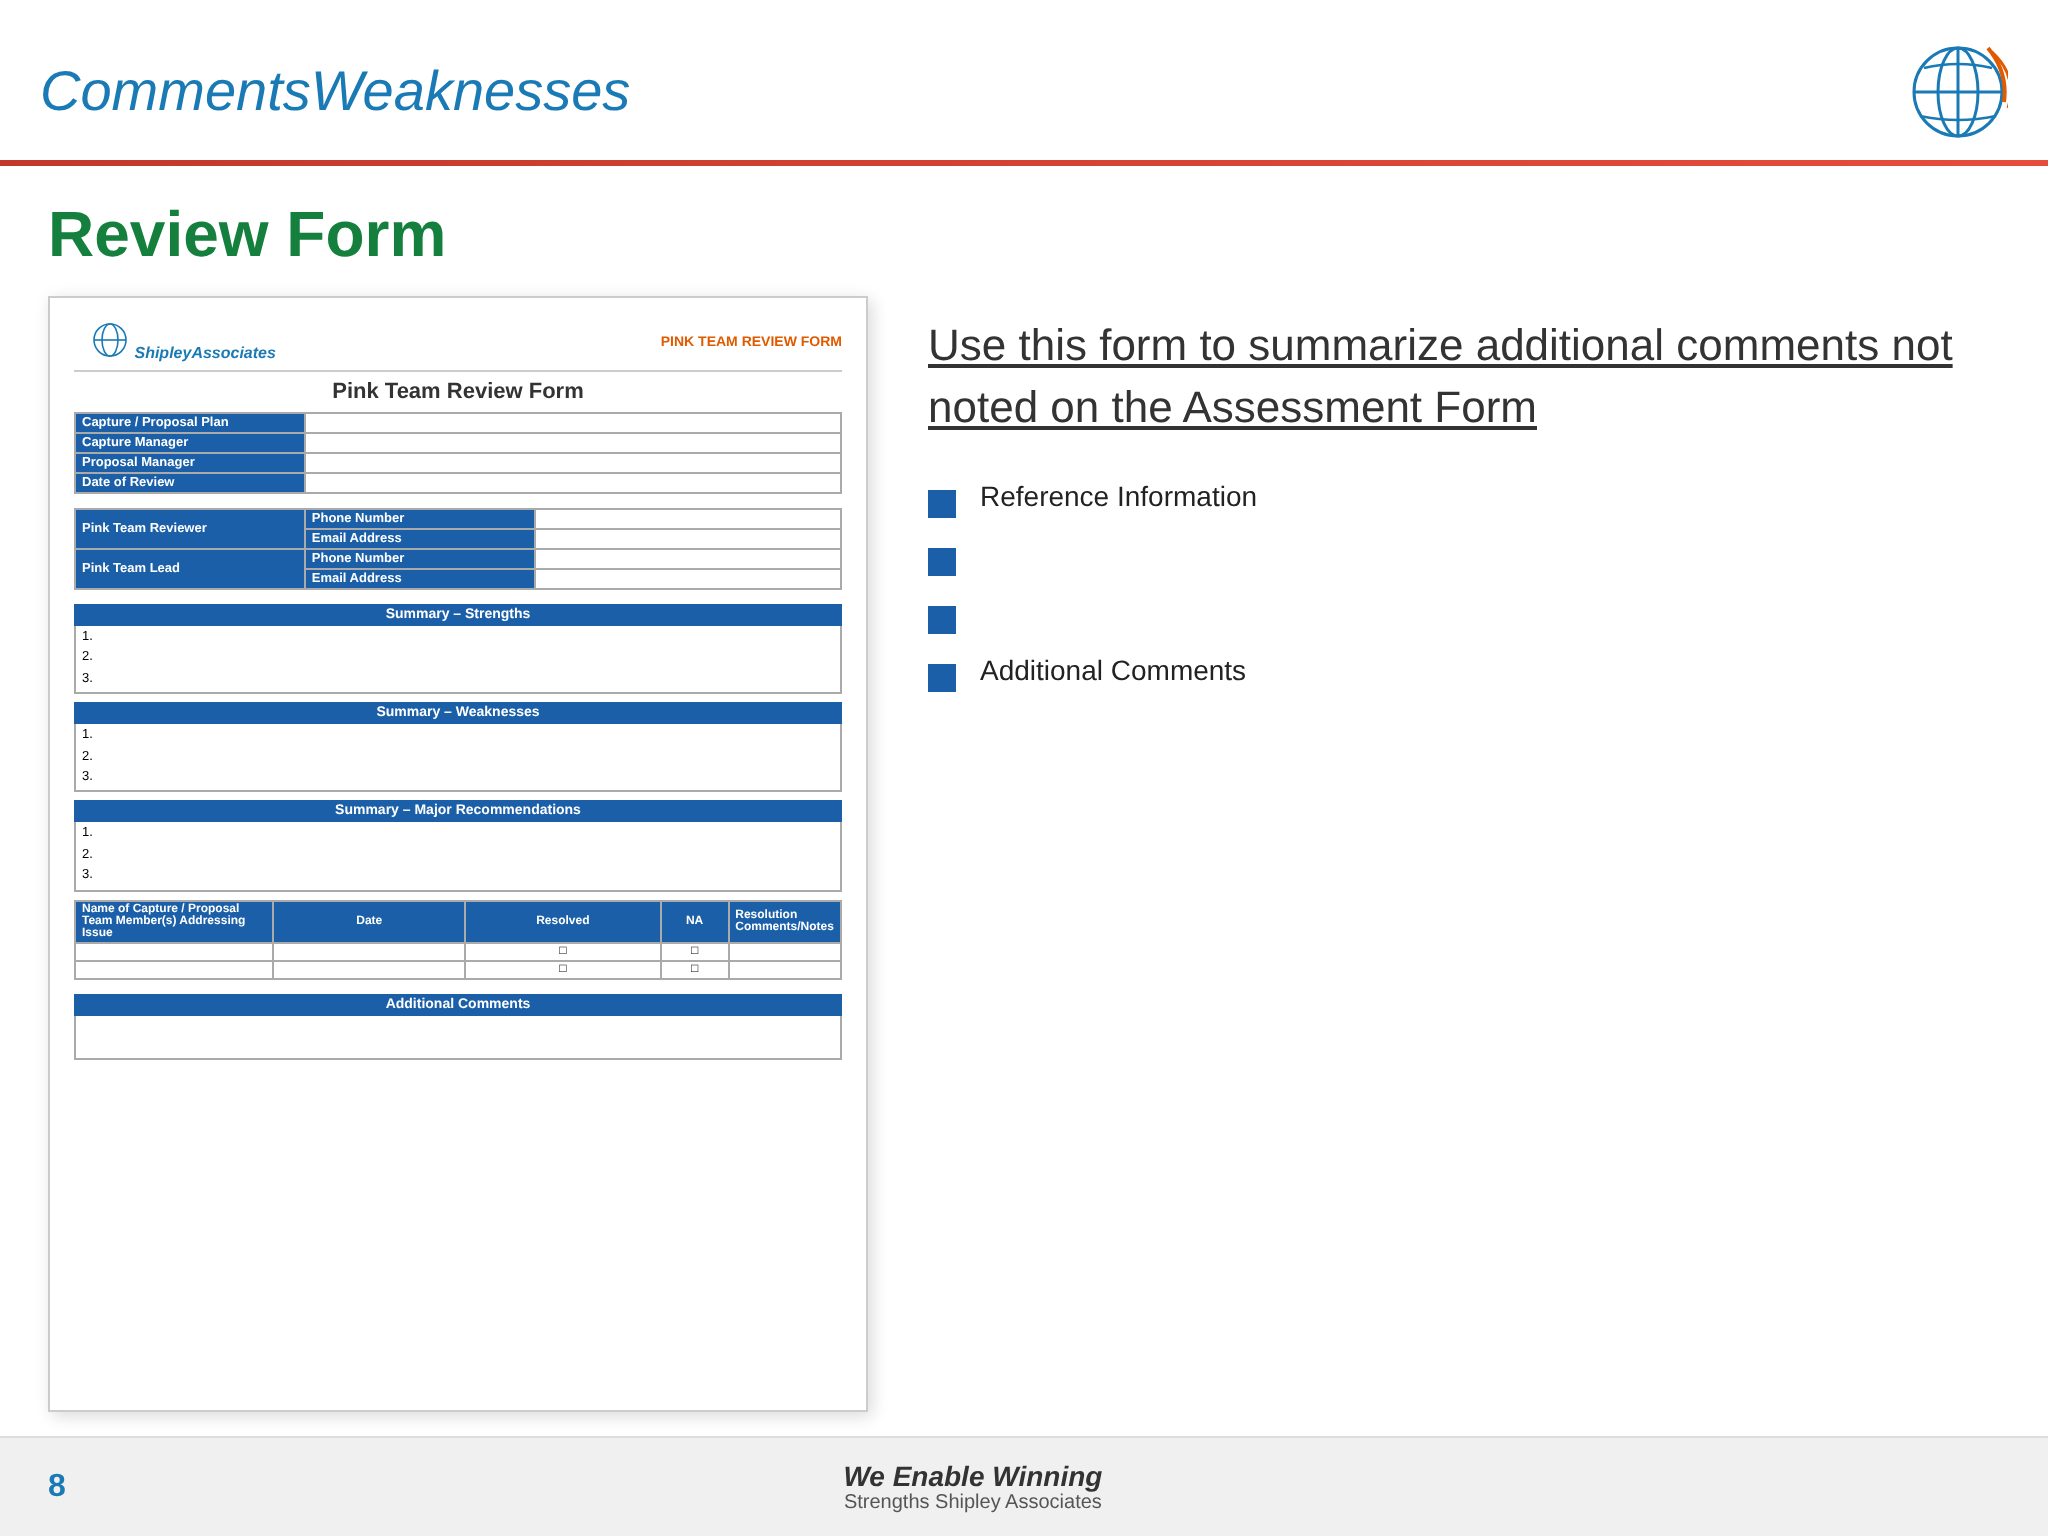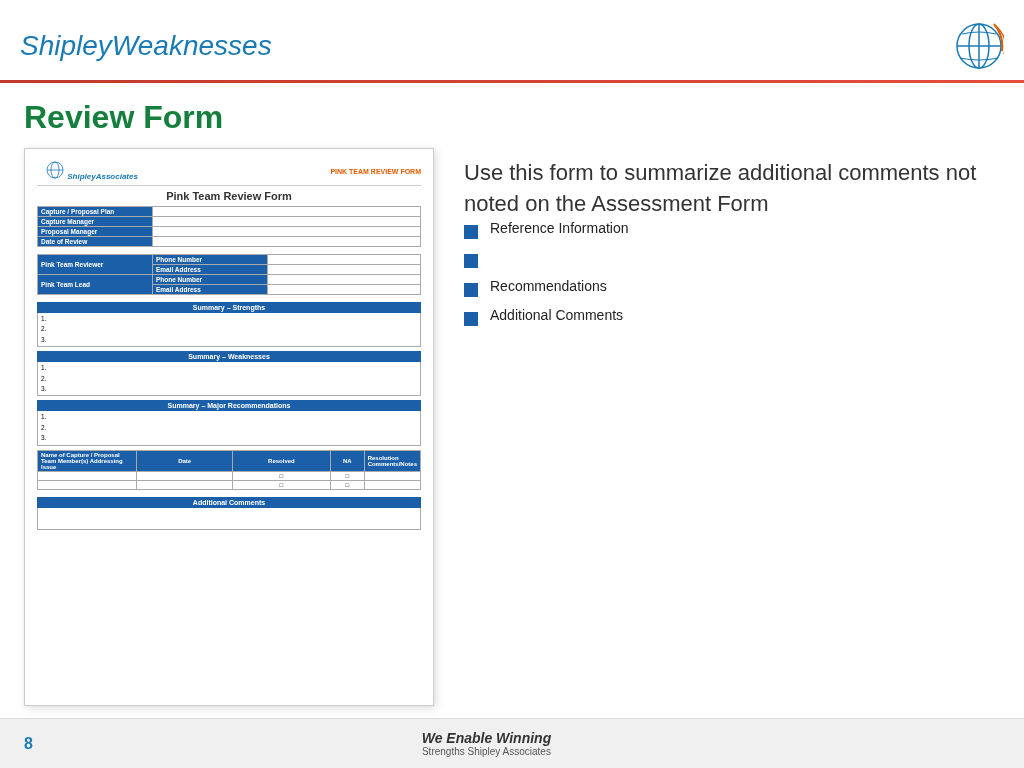--- a/index.html
+++ b/index.html
@@ -146,20 +146,22 @@
 
     
     .right-content {
       flex: 1;
       padding-top: 10px;
     }
     .intro-text {
       font-size: 22px;
       color: #333;
       line-height: 1.4;
+      margin-bottom: 20px;
+      text-decoration: underline;
     }
     .bullet-list {
       list-style: none;
       padding: 0;
     }
     .bullet-list li {
       display: flex;
       align-items: flex-start;
       font-size: 14px;
       color: #222;
@@ -209,21 +211,21 @@
     }
     .footer-right {
       width: 60px;
     }
   </style>
 </head>
 <body>
 
 <div class="header">
   <div class="logo-text">
-    <span>Shipley</span><span>Weaknesses</span>
+    <span>Comments</span><span>Weaknesses</span>
   </div>
 
   <svg class="logo-globe" viewBox="0 0 70 60" xmlns="http://www.w3.org/2000/svg">
     <ellipse cx="45" cy="30" rx="22" ry="22" fill="none" stroke="#1a7ab5" stroke-width="1.5"></ellipse>
     <ellipse cx="45" cy="30" rx="10" ry="22" fill="none" stroke="#1a7ab5" stroke-width="1.5"></ellipse>
     <line x1="23" y1="30" x2="67" y2="30" stroke="#1a7ab5" stroke-width="1.5"></line>
     <line x1="45" y1="8" x2="45" y2="52" stroke="#1a7ab5" stroke-width="1.5"></line>
     <path d="M28 18 Q45 14 62 18" fill="none" stroke="#1a7ab5" stroke-width="1.2"></path>
     <path d="M26 42 Q45 46 64 42" fill="none" stroke="#1a7ab5" stroke-width="1.2"></path>
     <path d="M60 8 Q70 20 68 35" fill="none" stroke="#e05a00" stroke-width="2"></path>
@@ -367,21 +369,20 @@
     <ul class="bullet-list">
       <li>
         <span class="bullet-square"></span>
         <span>Reference Information</span>
       </li>
       <li>
         <span class="bullet-square"></span>
       </li>
       <li>
         <span class="bullet-square"></span>
-        <span>Recommendations</span>
       </li>
       <li>
         <span class="bullet-square"></span>
         <span>Additional Comments</span>
       </li>
     </ul>
   </div>
 </div>
 
 <div class="footer">

